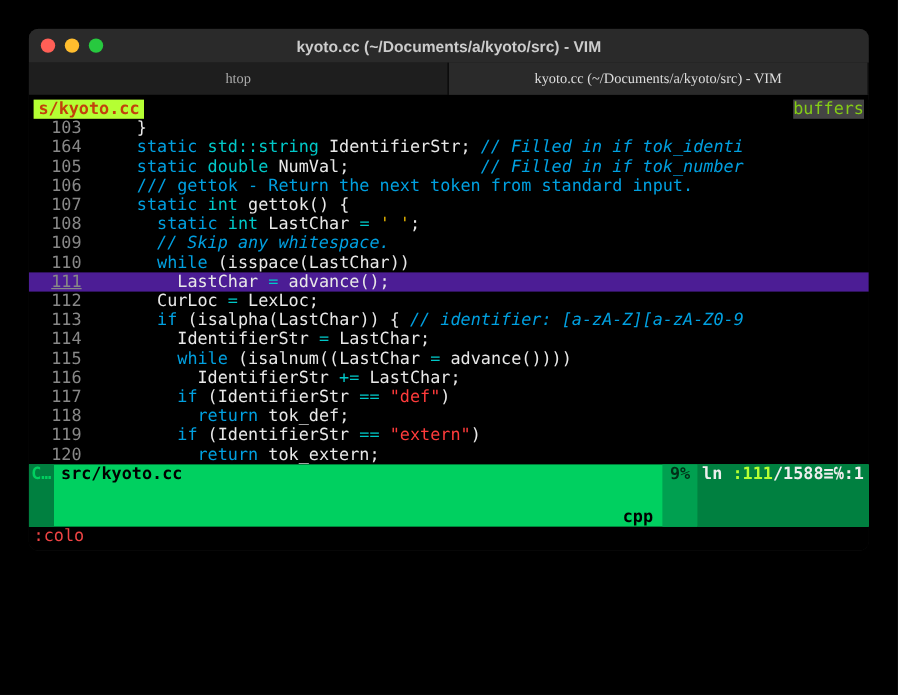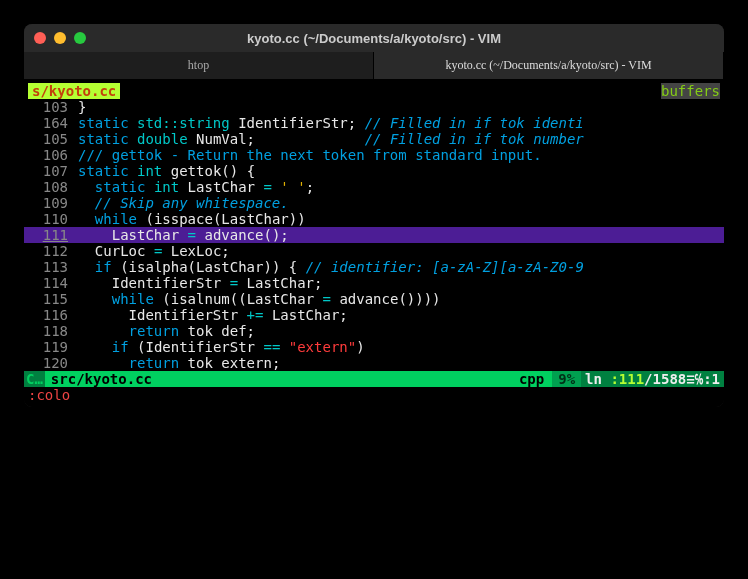--- a/index.html
+++ b/index.html
@@ -40,21 +40,21 @@
   .content { background: #000; padding: 4px 0 4px 0; }
   .bufline { display: flex; background: #000; padding: 0 4px; }
   .bufname {
     background: #b5ff33; color: #c2410c; padding: 0 4px; font-weight: bold;
   }
   .bufspacer { flex: 1; }
   .buflabel {
     background: #444; color: #84cc16; padding: 0 0;
   }
   .editor { background: #000; }
-  .row { display: flex; white-space: pre; }
+  .row { display: flex; white-space: pre; gap: 36px; }
   .row.cursorline { background: #4c1d95; }
   .gutter {
     width: 54px; text-align: right; padding-right: 10px;
     color: #888; user-select: none;
   }
   .row.cursorline .gutter { text-decoration: underline; }
   .code { flex: 1; overflow: hidden; }
   .tk-kw { color: #00a0e0; }
   .tk-type { color: #00c8c8; }
   .tk-id { color: #e8e8e8; }
@@ -68,21 +68,21 @@
   .tk-pl { color: #e8e8e8; }
   .statusline {
     background: #00d060; color: #000; display: flex; font-weight: bold;
     white-space: pre;
   }
   .st-mode {
     background: #008040; color: #00d060; padding: 0 2px;
   }
   .st-file { padding: 0 6px; flex: 0 0 auto; }
   .st-spacer { flex: 1; }
-  .st-ft { padding: 0 8px; }
+  .st-ft { padding: 0 8px; margin-top: 36px; }
   .st-pct {
     background: #00a050; color: #003018; padding: 0 6px;
   }
   .st-pos {
     background: #008040; color: #eee; padding: 0 4px;
   }
   .st-pos .hl { color: #b5ff33; font-weight: bold; }
   .cmdline { background: #000; color: #ef4444; padding: 0 4px; display: flex; align-items: flex-end; }
   .cursor { background: #ffb0b0; width: 9px; display: inline-block; }
 </style>
@@ -121,20 +121,21 @@
         <div class="row"><span class="gutter">107</span><span class="code"><span class="tk-kw">static</span><span class="tk-pl"> </span><span class="tk-type">int</span><span class="tk-pl"> </span><span class="tk-fn">gettok</span><span class="tk-pn">()</span><span class="tk-pl"> </span><span class="tk-pn">{</span></span></div>
         <div class="row"><span class="gutter">108</span><span class="code"><span class="tk-pl">  </span><span class="tk-kw">static</span><span class="tk-pl"> </span><span class="tk-type">int</span><span class="tk-pl"> </span><span class="tk-id">LastChar</span><span class="tk-pl"> </span><span class="tk-op">=</span><span class="tk-pl"> </span><span class="tk-ch">' '</span><span class="tk-pn">;</span></span></div>
         <div class="row"><span class="gutter">109</span><span class="code"><span class="tk-pl">  </span><span class="tk-cm">// Skip any whitespace.</span></span></div>
         <div class="row"><span class="gutter">110</span><span class="code"><span class="tk-pl">  </span><span class="tk-kw">while</span><span class="tk-pl"> </span><span class="tk-pn">(</span><span class="tk-fn">isspace</span><span class="tk-pn">(</span><span class="tk-id">LastChar</span><span class="tk-pn">))</span></span></div>
         <div class="row cursorline"><span class="gutter">111</span><span class="code"><span class="tk-pl">    </span><span class="tk-id">LastChar</span><span class="tk-pl"> </span><span class="tk-op">=</span><span class="tk-pl"> </span><span class="tk-fn">advance</span><span class="tk-pn">();</span></span></div>
         <div class="row"><span class="gutter">112</span><span class="code"><span class="tk-pl">  </span><span class="tk-id">CurLoc</span><span class="tk-pl"> </span><span class="tk-op">=</span><span class="tk-pl"> </span><span class="tk-id">LexLoc</span><span class="tk-pn">;</span></span></div>
         <div class="row"><span class="gutter">113</span><span class="code"><span class="tk-pl">  </span><span class="tk-kw">if</span><span class="tk-pl"> </span><span class="tk-pn">(</span><span class="tk-fn">isalpha</span><span class="tk-pn">(</span><span class="tk-id">LastChar</span><span class="tk-pn">))</span><span class="tk-pl"> </span><span class="tk-pn">{</span><span class="tk-pl"> </span><span class="tk-cm">// identifier: [a-zA-Z][a-zA-Z0-9</span></span></div>
         <div class="row"><span class="gutter">114</span><span class="code"><span class="tk-pl">    </span><span class="tk-id">IdentifierStr</span><span class="tk-pl"> </span><span class="tk-op">=</span><span class="tk-pl"> </span><span class="tk-id">LastChar</span><span class="tk-pn">;</span></span></div>
         <div class="row"><span class="gutter">115</span><span class="code"><span class="tk-pl">    </span><span class="tk-kw">while</span><span class="tk-pl"> </span><span class="tk-pn">(</span><span class="tk-fn">isalnum</span><span class="tk-pn">((</span><span class="tk-id">LastChar</span><span class="tk-pl"> </span><span class="tk-op">=</span><span class="tk-pl"> </span><span class="tk-fn">advance</span><span class="tk-pn">())))</span></span></div>
         <div class="row"><span class="gutter">116</span><span class="code"><span class="tk-pl">      </span><span class="tk-id">IdentifierStr</span><span class="tk-pl"> </span><span class="tk-op">+=</span><span class="tk-pl"> </span><span class="tk-id">LastChar</span><span class="tk-pn">;</span></span></div>
+        <div class="row"><span class="gutter">117</span><span class="code"><span class="tk-pl">    </span><span class="tk-kw">if</span><span class="tk-pl"> </span><span class="tk-pn">(</span><span class="tk-id">IdentifierStr</span><span class="tk-pl"> </span><span class="tk-op">==</span><span class="tk-pl"> </span><span class="tk-str">"def"</span><span class="tk-pn">)</span></span></div>
         <div class="row"><span class="gutter">118</span><span class="code"><span class="tk-pl">      </span><span class="tk-kw">return</span><span class="tk-pl"> </span><span class="tk-id">tok_def</span><span class="tk-pn">;</span></span></div>
         <div class="row"><span class="gutter">119</span><span class="code"><span class="tk-pl">    </span><span class="tk-kw">if</span><span class="tk-pl"> </span><span class="tk-pn">(</span><span class="tk-id">IdentifierStr</span><span class="tk-pl"> </span><span class="tk-op">==</span><span class="tk-pl"> </span><span class="tk-str">"extern"</span><span class="tk-pn">)</span></span></div>
         <div class="row"><span class="gutter">120</span><span class="code"><span class="tk-pl">      </span><span class="tk-kw">return</span><span class="tk-pl"> </span><span class="tk-id">tok_extern</span><span class="tk-pn">;</span></span></div>
       </div>
 
     <div class="statusline">
       <span class="st-mode">C…</span>
       <span class="st-file">src/kyoto.cc</span>
       <span class="st-spacer"></span>
       <span class="st-ft">cpp</span>

